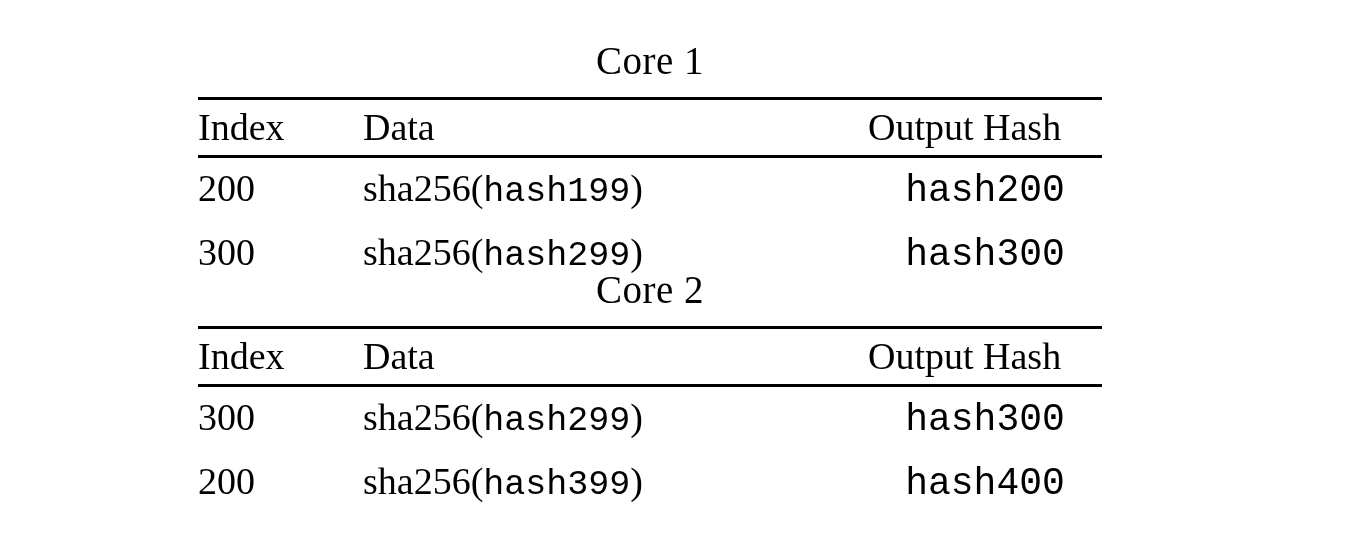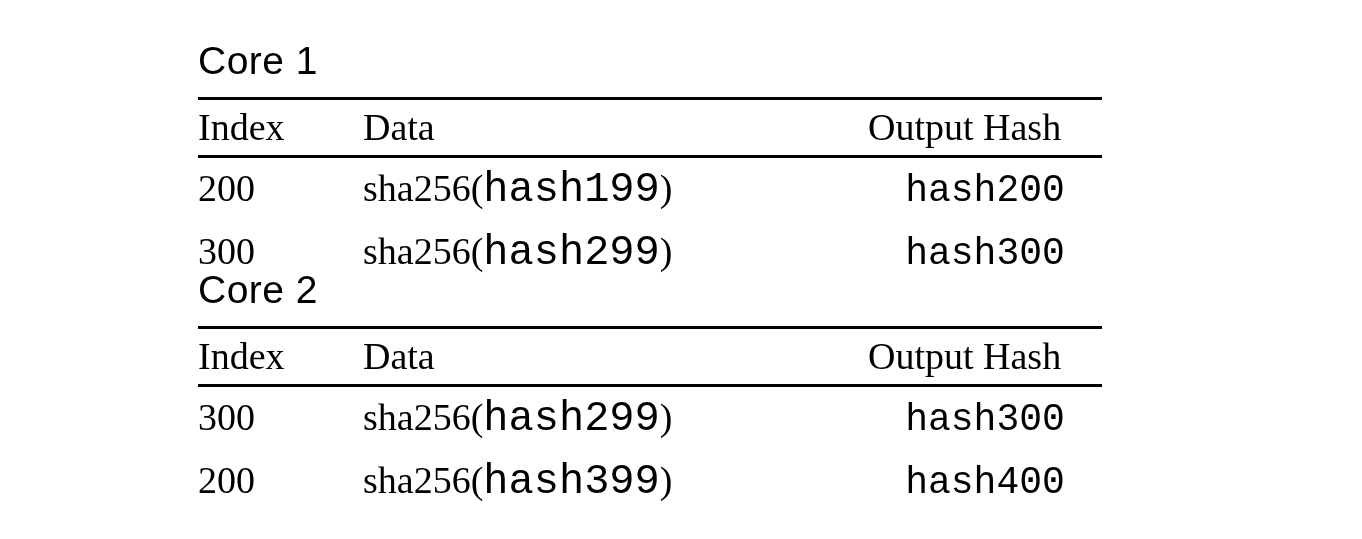--- a/index.html
+++ b/index.html
@@ -25,22 +25,22 @@
   
   .table-block {
     position: absolute;
     left: 198px;
     width: 904px;           
   }
   #core1-block { top: 36px; }
   #core2-block { top: 265px; }
 
   .section-title {
-    text-align: left;
-    font-family: Liberation Sans, sans-serif;
+    text-align: center;
+    font-family: Liberation Serif, serif;
     font-size: 39px;
     line-height: 50px;
     letter-spacing: 0.5px;
     white-space: nowrap;
   }
 
   .rule {
     width: 100%;
     height: 3px;
     background: #000000;
@@ -89,21 +89,21 @@
     text-align: center;
     padding-right: 22px;         
     font-family: "Liberation Mono", "DejaVu Sans Mono", monospace;
     font-size: 35px;
   }
   .hdr-hash { text-align: left; padding-right: 22px; }
 
   
   .tt {
     font-family: "Liberation Mono", "DejaVu Sans Mono", monospace;
-    font-size: 42px;
+    font-size: 35px;
   }
   .rm {
     font-family: "Liberation Serif", "DejaVu Serif", serif;
   }
 </style>
 </head>
 <body>
 
 <div class="page">
 

